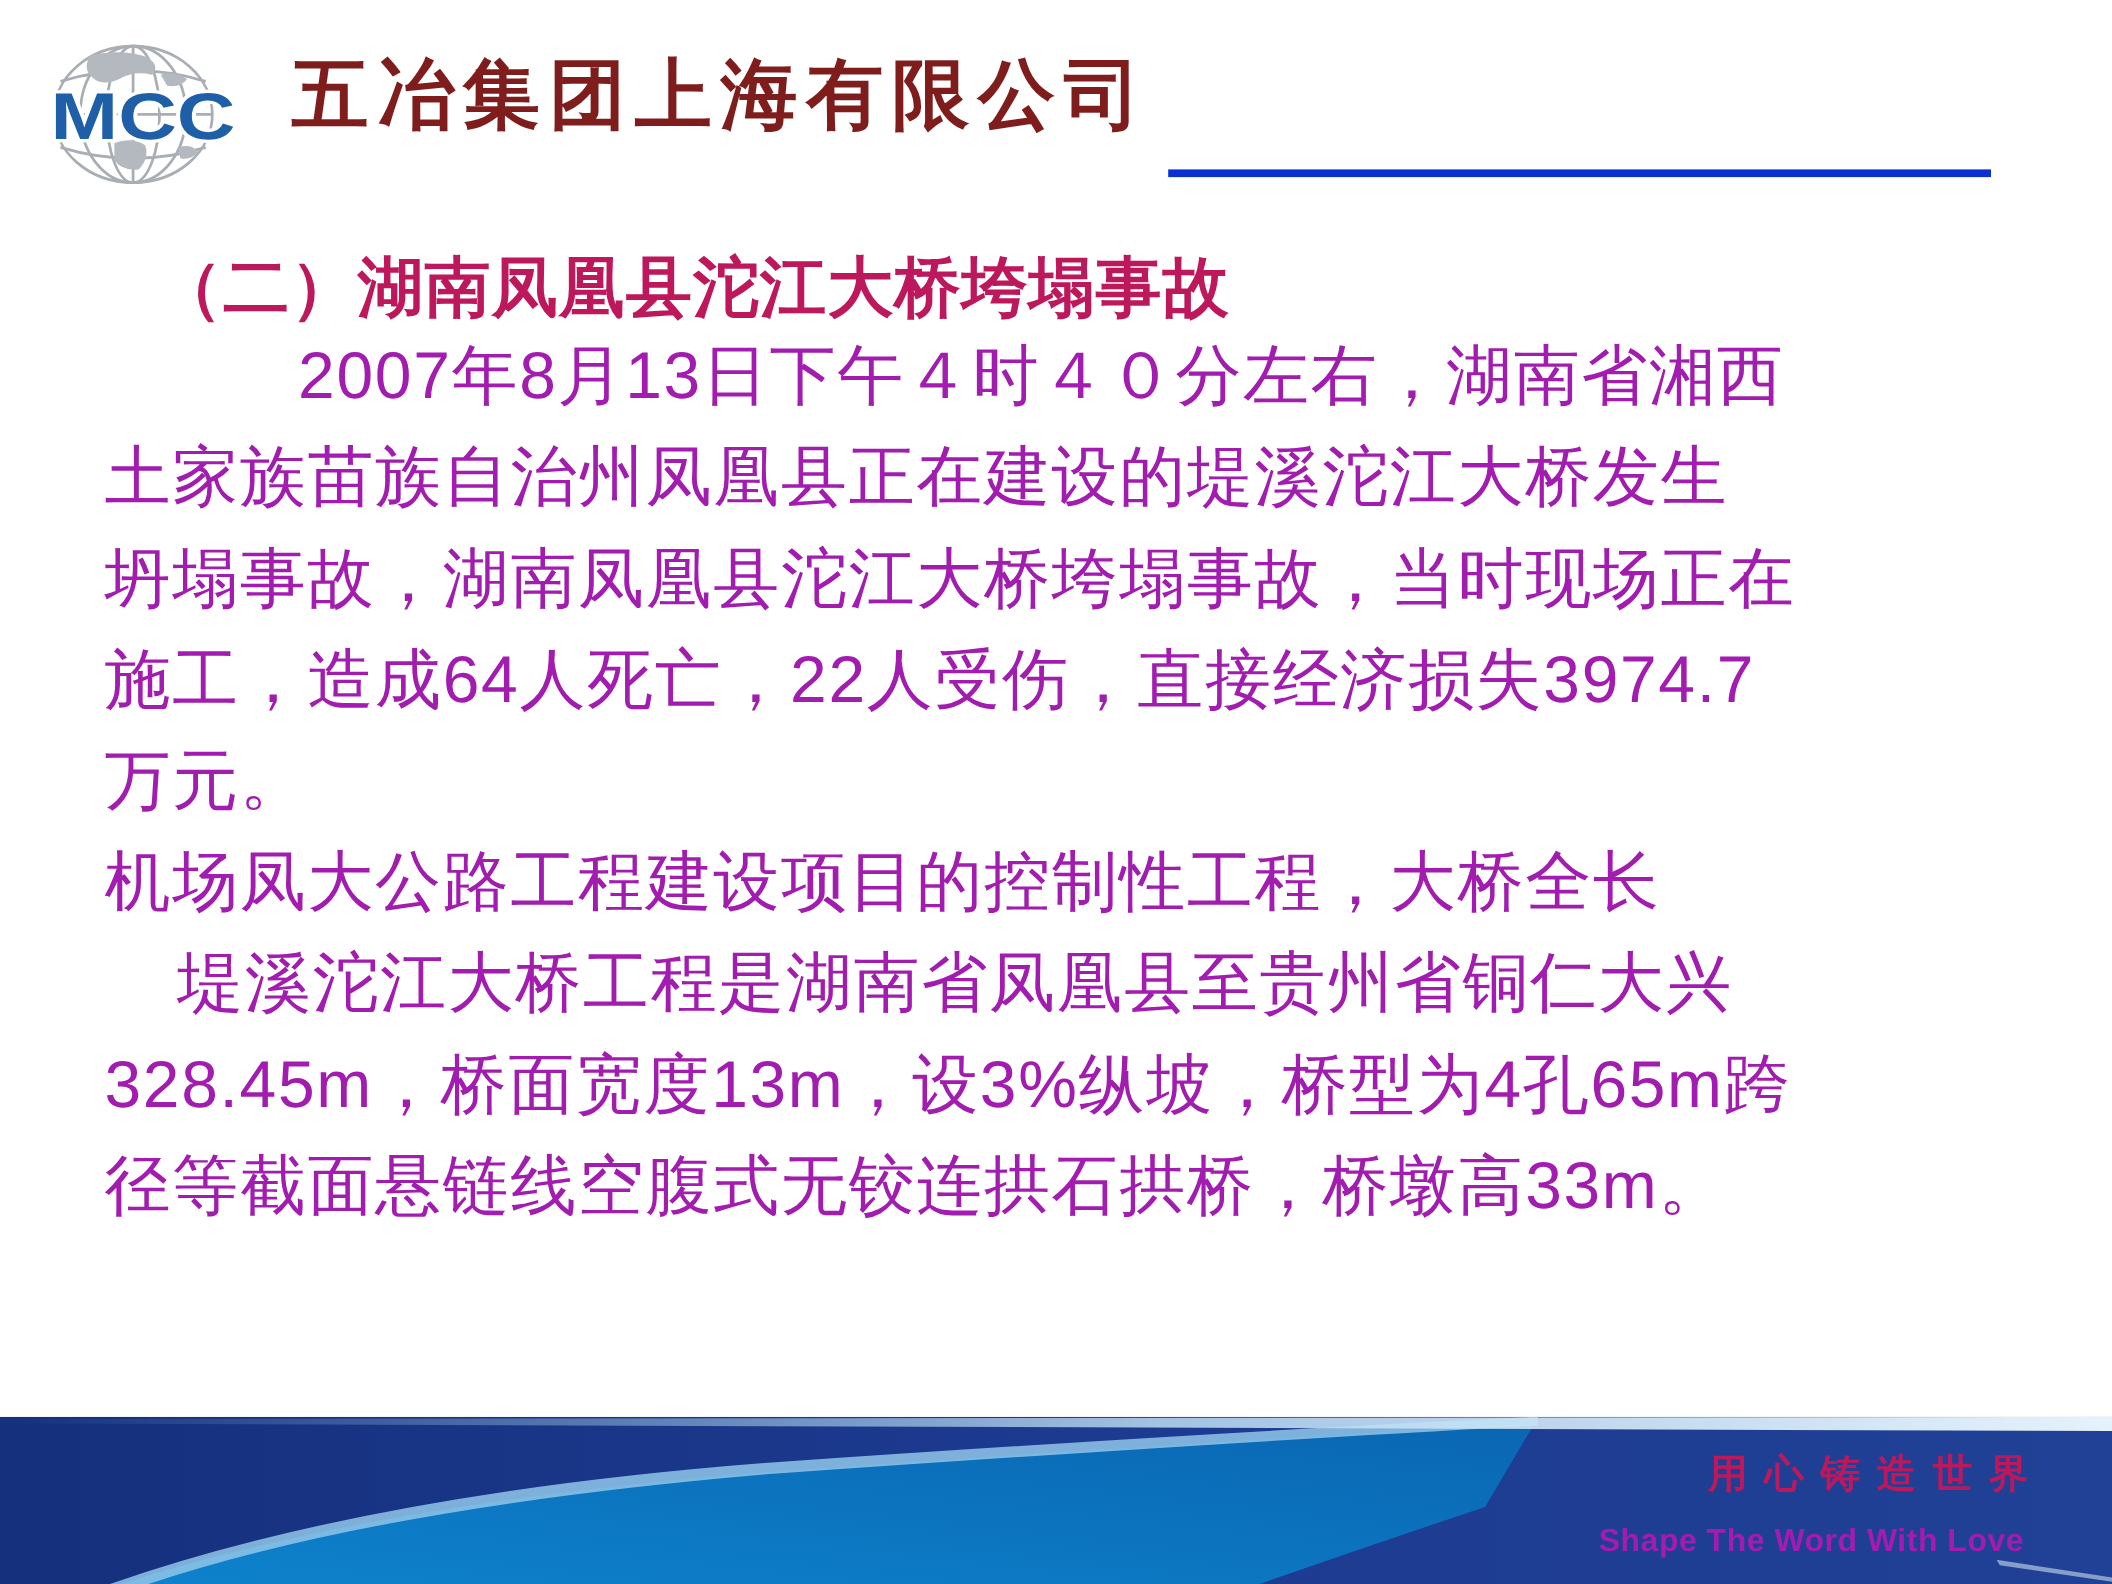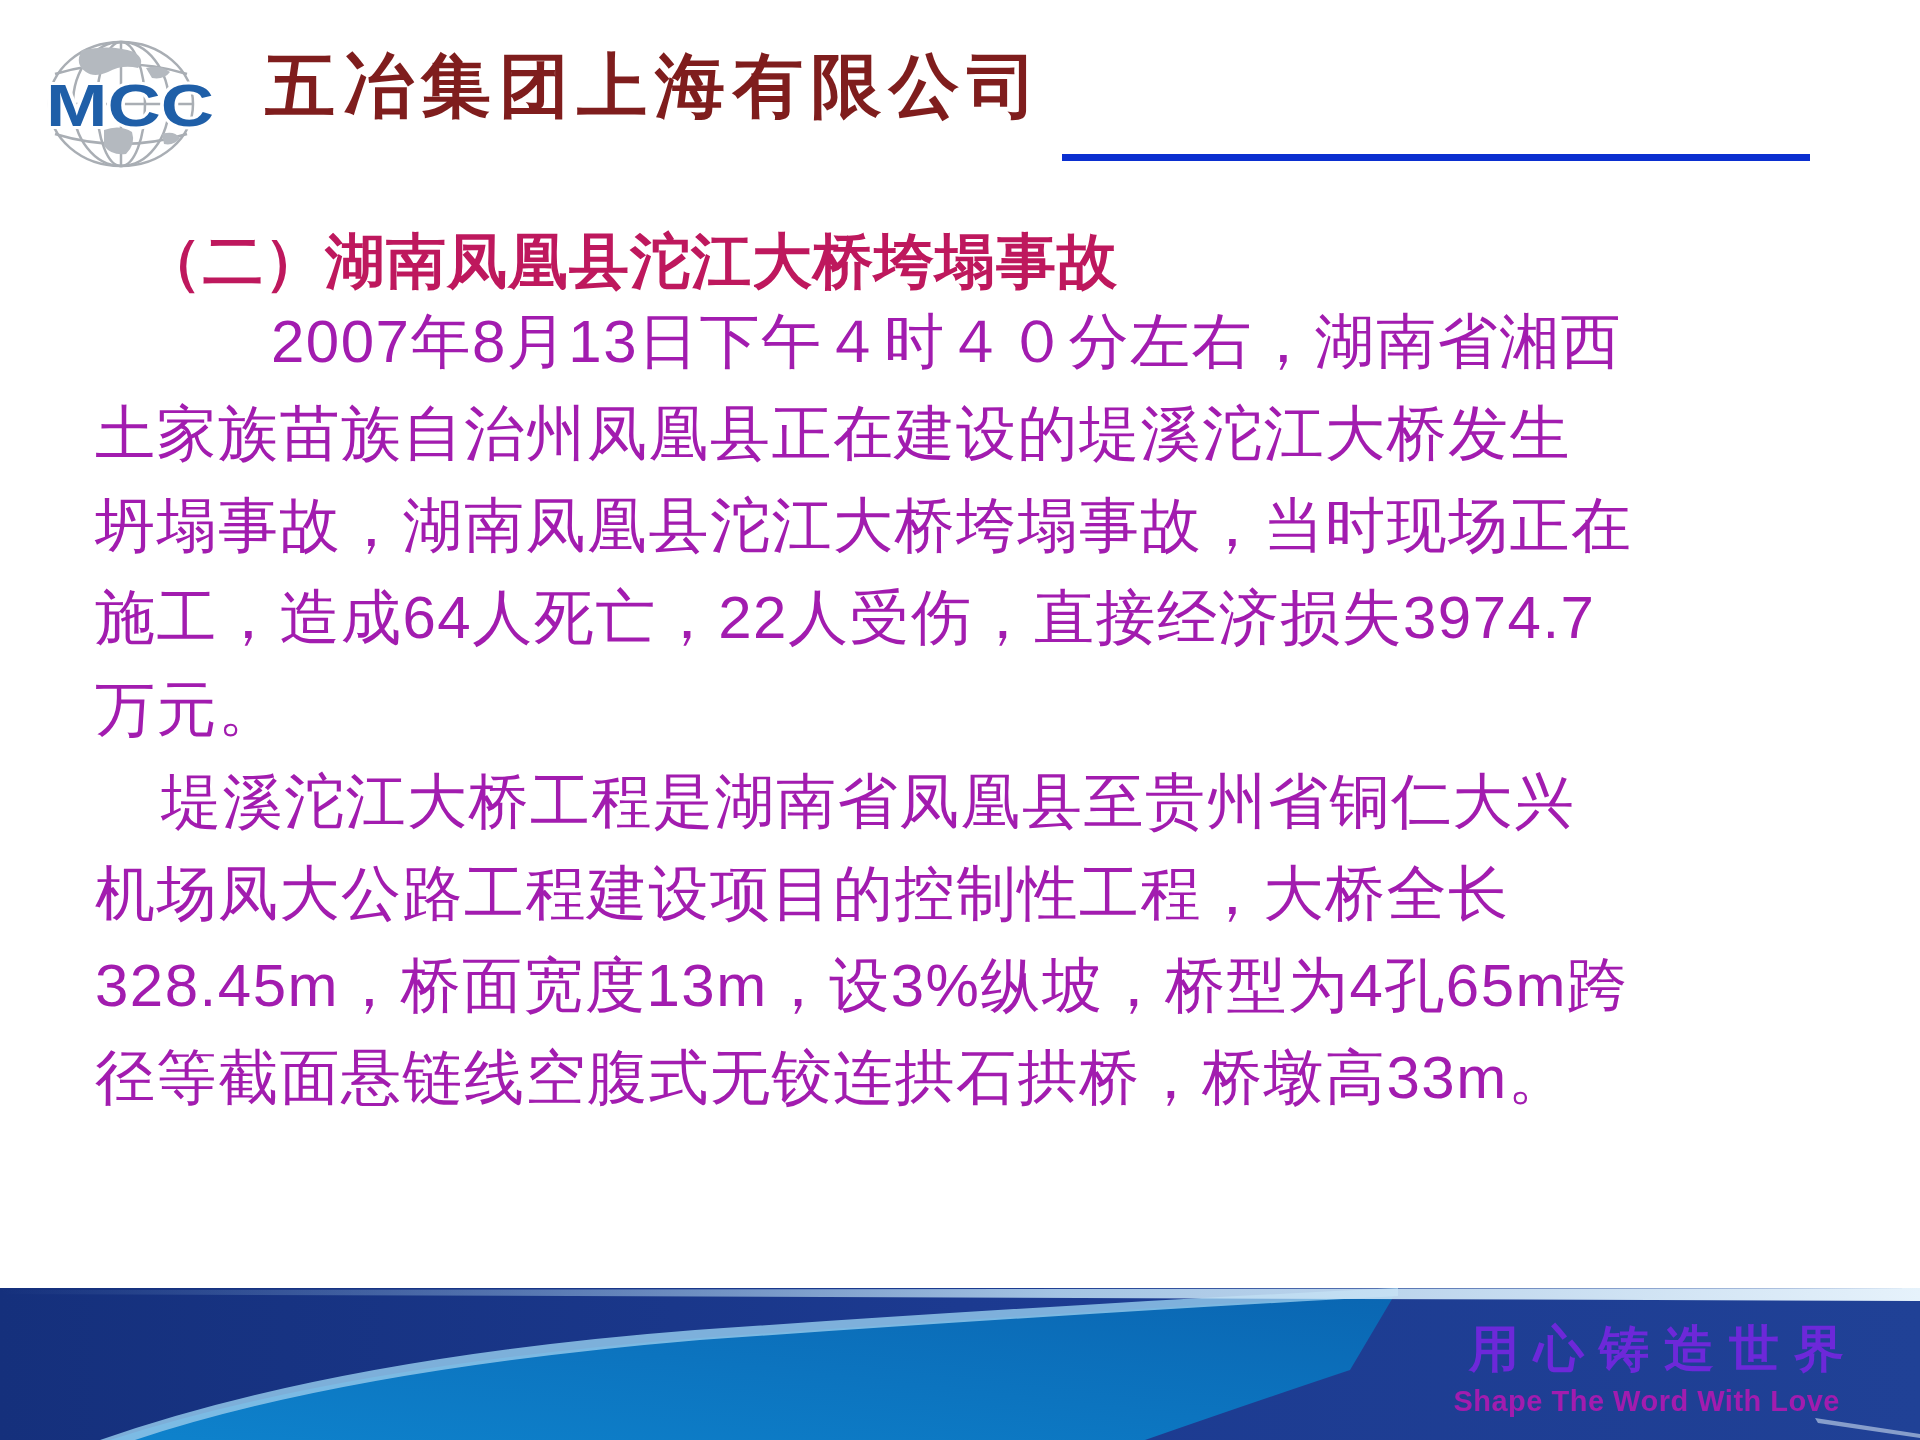--- a/index.html
+++ b/index.html
@@ -25,22 +25,22 @@
     height:92px;line-height:92px;font-size:60px;color:#a21caf;
     letter-spacing:1.5px;white-space:nowrap;
   }
   .ind-big{padding-left:176px;}
   .ind-med{padding-left:66px;}
   .ind-sml{padding-left:54px;}
   
   .footer{position:absolute;left:0;top:1288px;width:1920px;height:152px;}
   .footer svg{position:absolute;left:0;top:0;}
   .slogan-cn{
-    position:absolute;right:76px;top:28px;color:#6d28d9;font-weight:bold;
-    font-size:50px;letter-spacing:15px;margin-right:-15px;white-space:nowrap;
+    position:absolute;right:76px;top:28px;color:#be185d;font-weight:bold;
+    font-size:36px;letter-spacing:15px;margin-right:-15px;white-space:nowrap;
   }
   .slogan-en{
     position:absolute;right:80px;top:97px;color:#a21caf;font-weight:bold;
     font-size:29px;letter-spacing:0.5px;white-space:nowrap;
   }
 </style>
 </head>
 <body>
 
 <div class="slide">
@@ -69,22 +69,22 @@
   <div class="underline" style="background:#0b2fd0;"></div>
 
   <div class="title" style="color:#be185d;">（二）湖南凤凰县沱江大桥垮塌事故</div>
 
   <div class="bodytext">
     <div class="line ind-big">2007年8月13日下午４时４０分左右，湖南省湘西</div>
     <div class="line">土家族苗族自治州凤凰县正在建设的堤溪沱江大桥发生</div>
     <div class="line">坍塌事故，湖南凤凰县沱江大桥垮塌事故，当时现场正在</div>
     <div class="line">施工，造成64人死亡，22人受伤，直接经济损失3974.7</div>
     <div class="line">万元。</div>
+    <div class="line">机场凤大公路工程建设项目的控制性工程，大桥全长</div>
     <div class="line ind-med">堤溪沱江大桥工程是湖南省凤凰县至贵州省铜仁大兴</div>
-    <div class="line">机场凤大公路工程建设项目的控制性工程，大桥全长</div>
     <div class="line">328.45m，桥面宽度13m，设3%纵坡，桥型为4孔65m跨</div>
     <div class="line">径等截面悬链线空腹式无铰连拱石拱桥，桥墩高33m。</div>
   </div>
 
   <div class="footer">
     <svg width="1920" height="152" viewBox="0 0 1920 152" xmlns="http://www.w3.org/2000/svg">
       <defs>
         <linearGradient id="navyG" x1="0" y1="0" x2="1" y2="0">
           <stop offset="0" stop-color="#15307c"></stop>
           <stop offset="0.5" stop-color="#1c3a90"></stop>

